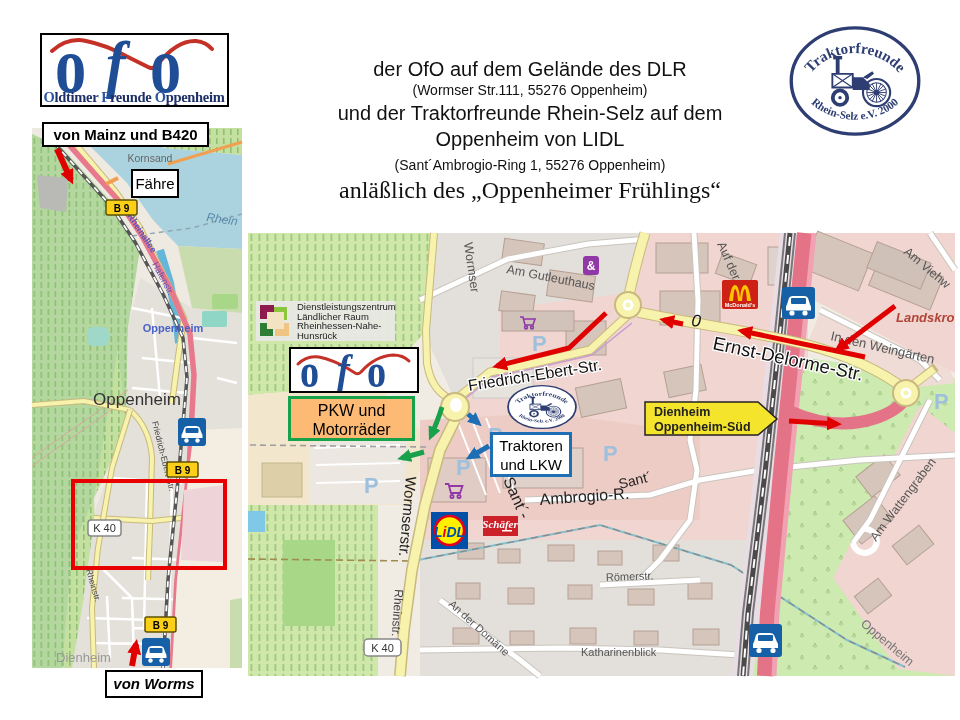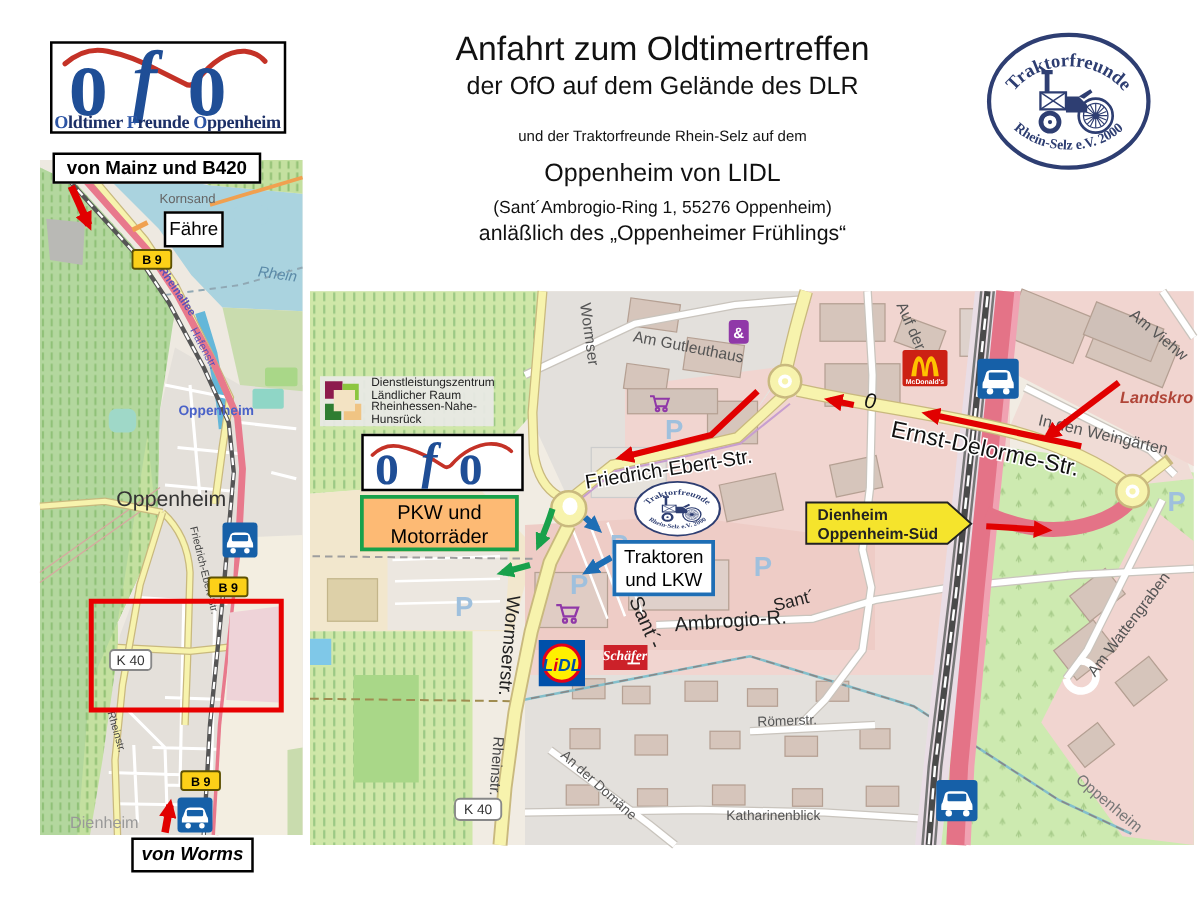--- a/index.html
+++ b/index.html
@@ -22,32 +22,32 @@
   <path d="M10,16 Q26,2 44,6 Q64,10 84,21 L106,32 Q111,35 115,30 Q135,5 154,6 Q164,7 170,14" fill="none" stroke="#c43227" stroke-width="4" stroke-linecap="round"></path>
 
   <text transform="translate(13,57) scale(0.78,1)" style="font-family:&quot;Liberation Serif&quot;,serif" font-weight="bold" font-size="80" fill="#1f4e96">o</text>
   <text transform="translate(64,50) scale(0.92,1)" style="font-family:&quot;Liberation Serif&quot;,serif" font-style="italic" font-weight="bold" font-size="64" fill="#1f4e96">f</text>
   <text transform="translate(108,57) scale(0.78,1)" style="font-family:&quot;Liberation Serif&quot;,serif" font-weight="bold" font-size="80" fill="#1f4e96">o</text>
 
   <text x="92" y="67" text-anchor="middle" style="font-family:&quot;Liberation Serif&quot;,serif;letter-spacing:-0.3px" font-weight="bold" font-size="14.5" fill="#1c2f66"><tspan fill="#2d55a5">O</tspan>ldtimer <tspan fill="#2d55a5">F</tspan>reunde <tspan fill="#2d55a5">O</tspan>ppenheim</text>
 </svg>
 </div>
 
-<div class="tl" style="top:24px;font-size:27px;">Anfahrt zum Oldtimertreffen</div>
 
 <div class="tl" style="top:58px;font-size:20px;">der OfO auf dem Gelände des DLR</div>
 
-
-<div class="tl" style="top:102px;font-size:12px;">und der Traktorfreunde  Rhein-Selz  auf dem</div>
+<div class="tl" style="top:82px;font-size:14px;">(Wormser Str.111, 55276  Oppenheim)</div>
+
+<div class="tl" style="top:102px;font-size:20px;">und der Traktorfreunde  Rhein-Selz  auf dem</div>
 
 <div class="tl" style="top:128px;font-size:20px;">Oppenheim von LIDL</div>
 
 <div class="tl" style="top:157px;font-size:14px;">(Sant´Ambrogio-Ring 1, 55276  Oppenheim)</div>
 
-<div class="tl" style="top:177px;font-size:17px;">anläßlich des „Oppenheimer Frühlings“</div>
+<div class="tl" style="top:177px;font-size:24px;font-family:Liberation Serif, serif;">anläßlich des „Oppenheimer Frühlings“</div>
 
 <div class="abs" style="left:787px;top:24px;">
 <svg width="136" height="114" viewBox="0 0 140 118">
   <defs>
     <path id="arcT" d="M14,80 A56,50 0 0 1 126,80" fill="none"></path>
     <path id="arcB" d="M10,50 A60,49 0 0 0 130,50" fill="none"></path>
     <g id="tlogo">
       <ellipse cx="70" cy="59" rx="66" ry="55" fill="#fff" stroke="#2e3e72" stroke-width="3.5"></ellipse>
       <text font-family="Liberation Serif,serif" font-weight="bold" font-size="15.5" fill="#2e3e72">
         <textPath href="#arcT" startOffset="50%" text-anchor="middle">Traktorfreunde</textPath>

